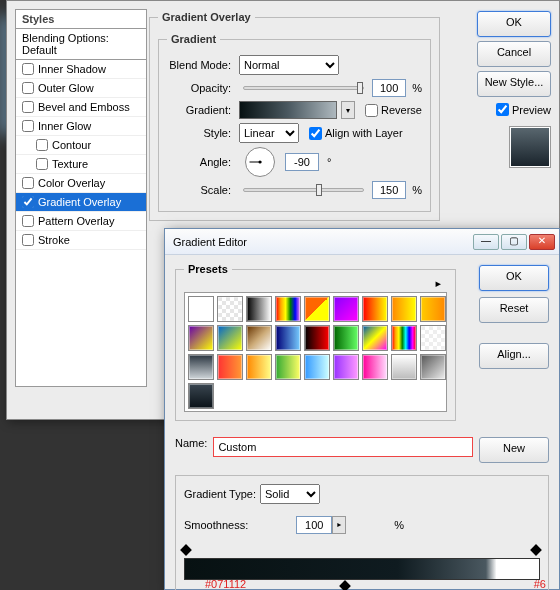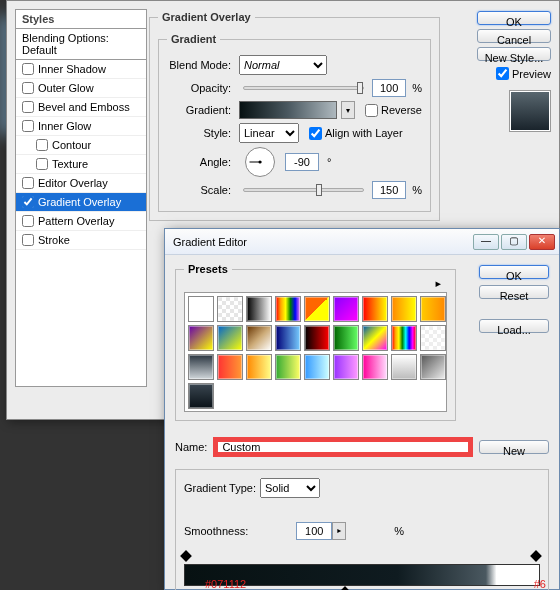--- a/index.html
+++ b/index.html
@@ -24,37 +24,37 @@
 
 .ls-right { flex: 1; position: relative; }
 .go-group { border: 1px solid #bbb; margin: 2px 2px 0 0; padding: 6px 8px 8px 8px; position: relative; }
 .go-group legend { padding: 0 4px; color: #333; font-weight: bold; }
 .gradient-group { border: 1px solid #bbb; margin-top: 4px; padding: 6px 8px 8px 8px; }
 .gradient-group legend { padding: 0 4px; }
 
 .row { display: flex; align-items: center; margin: 4px 0; gap: 4px; }
 .lbl { width: 68px; text-align: right; padding-right: 4px; }
 select.bm, select.lin { font-size: 11px; height: 20px; }
-select.bm { width: 88px; font-style: italic; }
+select.bm { width: 100px; }
 select.lin { width: 60px; }
 .slider-track { flex: 1; height: 4px; background: #ddd; border: 1px solid #aaa; position: relative; margin: 0 4px; border-radius: 2px; }
 .slider-thumb { position: absolute; top: -5px; width: 6px; height: 12px; background: #eee; border: 1px solid #666; }
 .numbox { width: 34px; height: 18px; border: 1px solid #7a9ac0; text-align: center; font-size: 11px; }
 .pct { margin-left: 2px; }
 
 .grad-swatch { width: 98px; height: 18px; border: 1px solid #666; background: linear-gradient(90deg,#071112,#4a5860,#aeb8be); }
 .dd { width: 14px; height: 18px; border: 1px solid #999; background: #e4e4e4; display: flex; align-items: center; justify-content: center; font-size: 8px; }
 .chk { display: flex; align-items: center; gap: 3px; }
 .angle-knob { width: 30px; height: 30px; border: 1px solid #888; border-radius: 50%; background: #fff; position: relative; margin: 0 6px; }
 .angle-line { position: absolute; left: 50%; top: 50%; width: 1px; height: 12px; background: #000; transform-origin: top center; transform: rotate(90deg) translateY(-1px); }
 .angle-dot { position: absolute; left: 50%; top: 50%; width: 3px; height: 3px; background:#000; border-radius:50%; transform:translate(-50%,-50%);}
 .deg { margin-left: 4px; }
 
 .ls-buttons { position: absolute; right: 0; top: 2px; width: 74px; display: flex; flex-direction: column; gap: 4px; }
-.btn { height: 14px; background: linear-gradient(#fdfdfd,#e5e5e5); border: 1px solid #8a9db3; border-radius: 3px; font-size: 11px; cursor: default; text-align:center; line-height:20px;}
+.btn { height: 26px; background: linear-gradient(#fdfdfd,#e5e5e5); border: 1px solid #8a9db3; border-radius: 3px; font-size: 11px; cursor: default; text-align:center; line-height:20px;}
 .btn.default { border: 1px solid #3d7bd9; box-shadow: 0 0 2px #6fa8f5; }
 .preview-chk { display: flex; align-items: center; gap: 3px; justify-content: flex-end; margin-top: 2px; }
 .preview-box { width: 42px; height: 42px; border: 1px solid #999; background: linear-gradient(#5a6870,#18222a); margin-top: 6px; align-self: flex-end; box-shadow: inset 0 0 0 1px #fff; }
 
 
 .ge-window { position: absolute; left: 164px; top: 228px; width: 396px; height: 362px; background: #ececec; border: 1px solid #6b8aae; box-shadow: 3px 3px 12px rgba(0,0,0,.5); }
 .ge-titlebar { height: 26px; background: linear-gradient(#fcfcfc,#e8eef8); border-bottom: 1px solid #c8d2e0; display: flex; align-items: center; padding: 0 4px 0 8px; }
 .ge-titlebar .spacer { flex: 1; }
 .winbtn { width: 26px; height: 16px; margin-left: 2px; border: 1px solid #8aa; background: linear-gradient(#f5f9fd,#d7e4f0); font-size: 10px; text-align:center; line-height:12px; border-radius:2px;}
 .winbtn.close { background: linear-gradient(#f08070,#d9402a); color:#fff; border-color:#a33; }
@@ -62,22 +62,22 @@
 
 .presets-group { border: 1px solid #bbb; padding: 6px 8px 8px 8px; width: 276px; }
 .presets-group legend { font-weight: bold; padding: 0 4px; }
 .presets-head { display:flex; align-items:center; }
 .play { font-size: 11px; padding: 0 4px; }
 .preset-grid { border: 1px solid #999; background:#fff; padding: 3px 0 3px 3px; margin-top: 2px; display: grid; grid-template-columns: repeat(9, 26px); grid-auto-rows: 26px; gap: 3px; height: 120px; overflow:hidden;}
 .sw { width: 26px; height: 26px; border: 1px solid #888; box-shadow: inset 0 0 0 1px rgba(255,255,255,.4); }
 
 .ge-buttons { position: absolute; right: 10px; top: 10px; width: 70px; display: flex; flex-direction: column; gap: 6px; }
 
-.name-row { display: flex; align-items: center; margin-top: 16px; gap: 6px; }
-.name-row .fld { flex:1; height: 20px; border: 5px solid #ef4444; padding: 2px 4px; background:#fff; width: 210px; }
+.name-row { display: flex; align-items: flex-start; margin-top: 16px; gap: 6px; }
+.name-row .fld { flex:1; height: 20px; border: 1px solid #ef4444; padding: 2px 4px; background:#fff; width: 210px; }
 .name-row .newbtn { width: 70px; }
 
 .gt-group { border: 1px solid #bbb; margin-top: 12px; padding: 8px; }
 .gt-row { display:flex; align-items:center; gap: 4px; }
 .spin { display:flex; }
 .spin input { width: 36px; height: 18px; border:1px solid #7a9ac0; text-align:center; }
 .spin .sbtn { width: 14px; height: 18px; border:1px solid #999; background:#e5e5e5; font-size:8px; text-align:center; line-height:16px; }
 
 .grad-bar-wrap { position: relative; margin-top: 14px; height: 42px; }
 .stop { position:absolute; top:0; width:10px; height:10px; }
@@ -119,21 +119,21 @@
           <div class="style-item indent">
             <input type="checkbox" style="">
             <span>Contour</span>
           </div>
           <div class="style-item indent">
             <input type="checkbox" style="">
             <span>Texture</span>
           </div>
           <div class="style-item">
             <input type="checkbox" style="">
-            <span>Editor Overlay</span>
+            <span>Color Overlay</span>
           </div>
           <div class="style-item selected">
             <input type="checkbox" checked="" style="">
             <span>Gradient Overlay</span>
           </div>
           <div class="style-item">
             <input type="checkbox" style="">
             <span>Pattern Overlay</span>
           </div>
           <div class="style-item">
@@ -264,35 +264,35 @@
           <div class="sw" style="background: linear-gradient(rgb(255, 255, 255), rgb(187, 187, 187));"></div>
           <div class="sw" style="background: linear-gradient(135deg, rgb(85, 85, 85), rgb(238, 238, 238));"></div>
           <div class="sw" style="background: linear-gradient(rgb(58, 70, 80), rgb(10, 18, 24));"></div>
         </div>
     </fieldset>
 
     <div class="ge-buttons">
       <div class="btn default">OK</div>
       <div class="btn">Reset</div>
       <div style="height:8px"></div>
-      <div class="btn">Load...</div>
+      <div class="btn">Align...</div>
     </div>
 
     <div class="name-row">
       <span>Name:</span>
       <input class="fld" value="Custom" style="">
       <div class="btn newbtn">New</div>
     </div>
 
     <fieldset class="gt-group">
       <div class="gt-row">
         <span>Gradient Type:</span>
         <select class="lin"><option>Solid</option></select>
       </div>
-      <div class="gt-row" style="margin-top:24px;gap:48px;">
+      <div class="gt-row" style="margin-top:12px;gap:48px;">
         <span>Smoothness:</span>
         <div class="spin">
           <input value="100" style="">
           <div class="sbtn">▸</div>
         </div>
         <span>%</span>
       </div>
 
       <div class="grad-bar-wrap">
         <div class="stop top" style="left:-2px">

